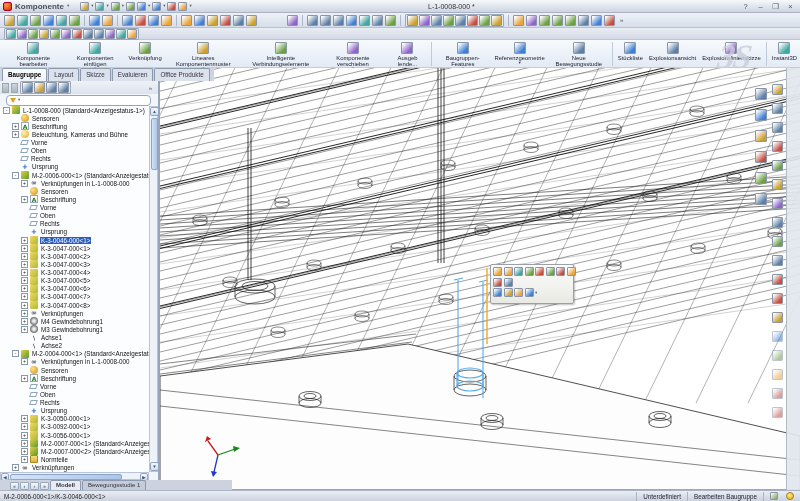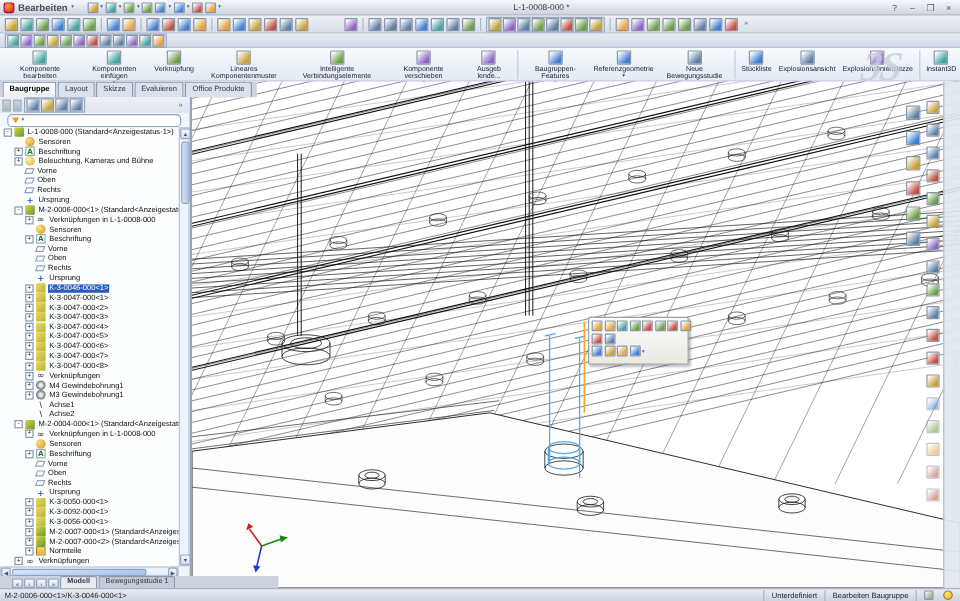--- a/index.html
+++ b/index.html
@@ -104,21 +104,21 @@
     font-size:6.3px;color:#223;flex:none}
   #smiley{width:8px;height:8px;border-radius:50%;margin:0 6px 0 2px;flex:none;
     background:radial-gradient(circle at 35% 30%,#ffe680,#e8b020);border:1px solid #a87d10;box-sizing:border-box}
 </style>
 </head>
 <body>
 
 <div id="win">
   <div id="titlebar">
     <span id="logo"></span>
-    <span id="appname">Bearbeiten</span>
+    <span id="appname">Komponente</span>
     <span class="car">▾</span>
     <span id="qicons">
         <span class="ic" style="height: 9px; width: 9px; background: linear-gradient(135deg, rgb(253, 253, 253) 10%, rgb(202, 160, 47) 75%);"></span>
         <span class="car">▾</span>
         <span class="ic" style="height: 9px; width: 9px; background: linear-gradient(135deg, rgb(253, 253, 253) 10%, rgb(63, 166, 160) 75%);"></span>
         <span class="car">▾</span>
         <span class="ic" style="height: 9px; width: 9px; background: linear-gradient(135deg, rgb(253, 253, 253) 10%, rgb(107, 160, 67) 75%);"></span>
         <span class="car">▾</span>
         <span class="ic" style="height: 9px; width: 9px; background: linear-gradient(135deg, rgb(253, 253, 253) 10%, rgb(107, 160, 67) 75%);"></span>
         <span class="ic" style="height: 9px; width: 9px; background: linear-gradient(135deg, rgb(253, 253, 253) 10%, rgb(63, 127, 214) 75%);"></span>

